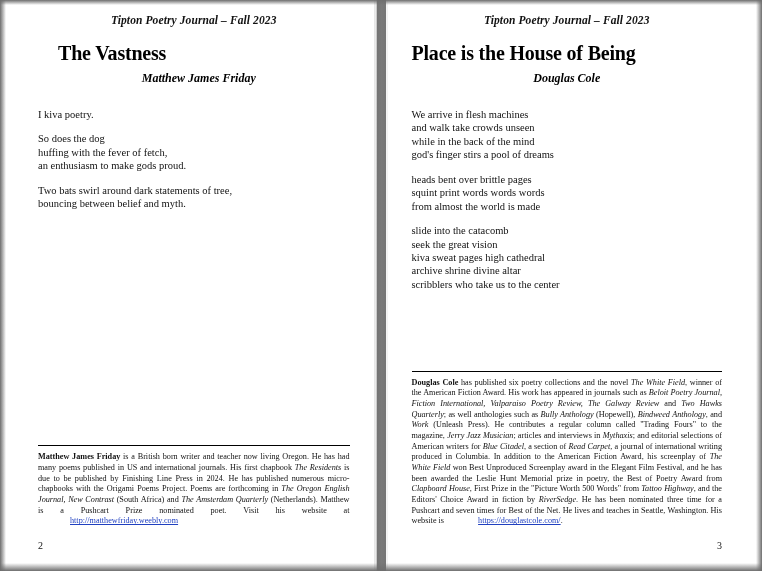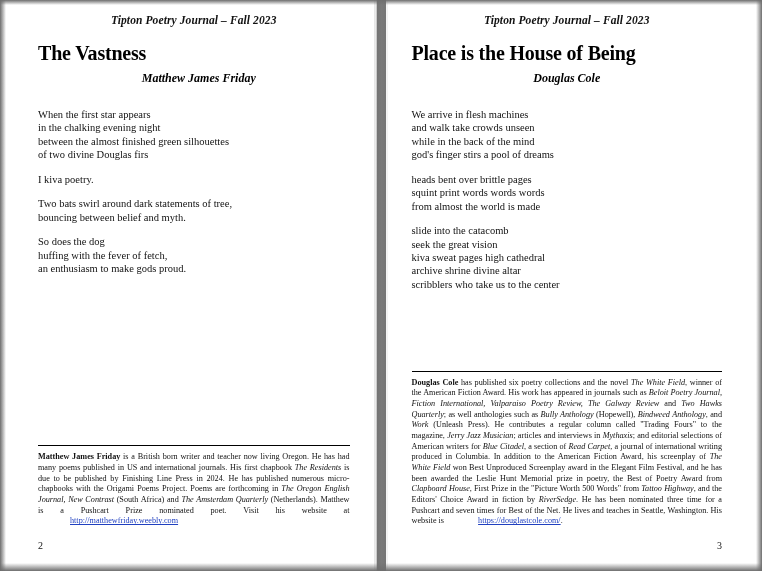--- a/index.html
+++ b/index.html
@@ -81,21 +81,21 @@
     margin: 0 0 16px 0;
     letter-spacing: 0.1px;
   }
   .poem-title {
     font-size: 20px;
     font-weight: bold;
     margin: 0 0 6px 0;
     color: #000;
     letter-spacing: -0.2px;
   }
-  .poem-title.left { text-align: left; }
+  .poem-title.left { text-align: left; margin-left: 20px; }
   .poem-title.centered { }
 
   .byline {
     font-style: italic;
     font-weight: bold;
     font-size: 12px;
     text-align: center;
     margin: 0 0 22px 0;
     color: #000;
   }
@@ -157,30 +157,26 @@
 
 <div class="spread">
 
   <div class="page page-left">
     <div class="running-head">Tipton Poetry Journal – Fall 2023</div>
 
     <h1 class="poem-title left">The Vastness</h1>
     <div class="byline left-indent">Matthew James Friday</div>
 
     <div class="poem-body">
-      <p class="stanza">When the first star appears
-in the chalking evening night
-between the almost finished green silhouettes
-of two divine Douglas firs</p>
       <p class="stanza">I kiva poetry.</p>
-      <p class="stanza">Two bats swirl around dark statements of tree,
-bouncing between belief and myth.</p>
       <p class="stanza">So does the dog
 huffing with the fever of fetch,
 an enthusiasm to make gods proud.</p>
+      <p class="stanza">Two bats swirl around dark statements of tree,
+bouncing between belief and myth.</p>
     </div>
 
     <div class="bio-wrap">
       <hr class="bio-rule">
       <div class="bio">
         <b>Matthew James Friday</b><span> is a British born writer and teacher now living Oregon. He has had many poems published in US and international journals. His first chapbook <i>The Residents</i> is due to be published by Finishing Line Press in 2024. He has published numerous micro-chapbooks with the Origami Poems Project. Poems are forthcoming in <i>The Oregon English Journal, New Contrast</i> (South Africa) and <i>The Amsterdam Quarterly</i> (Netherlands). Matthew is a Pushcart Prize nominated poet. Visit his website at </span><a href="#" style="color: rgb(32, 64, 192);">http://matthewfriday.weebly.com</a><span></span>
       </div>
     </div>
 
     <div class="folio left">2</div>

